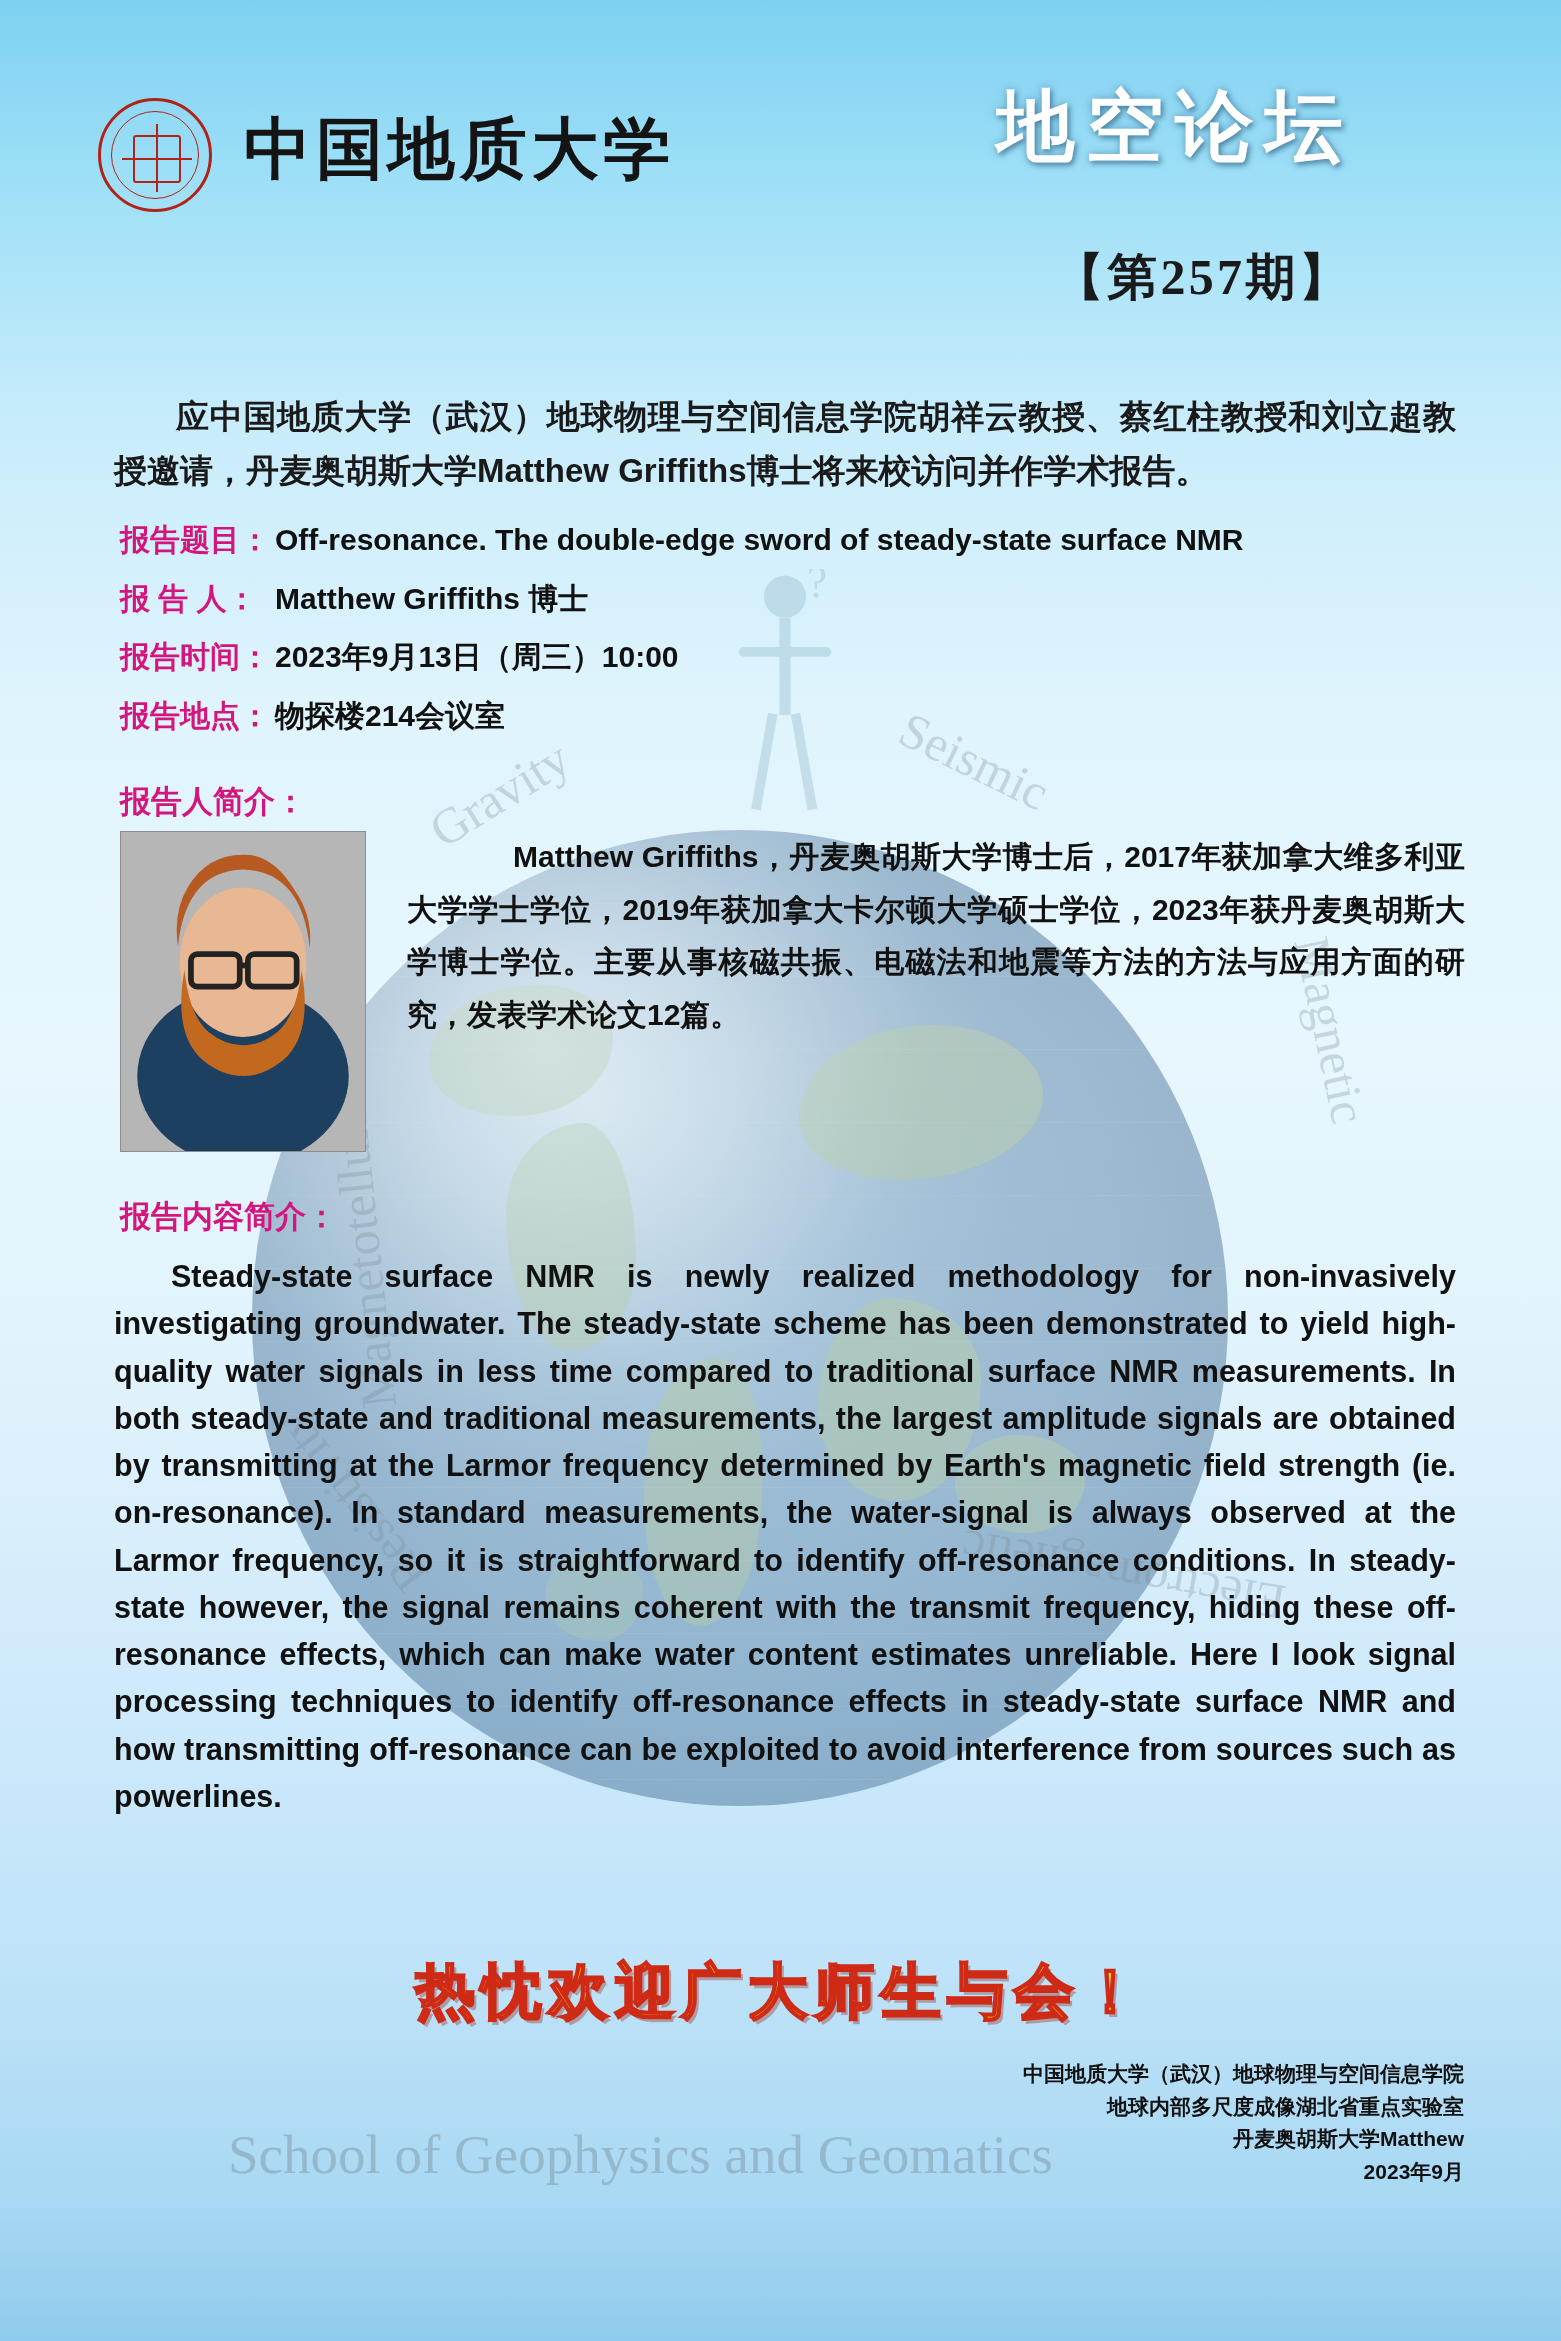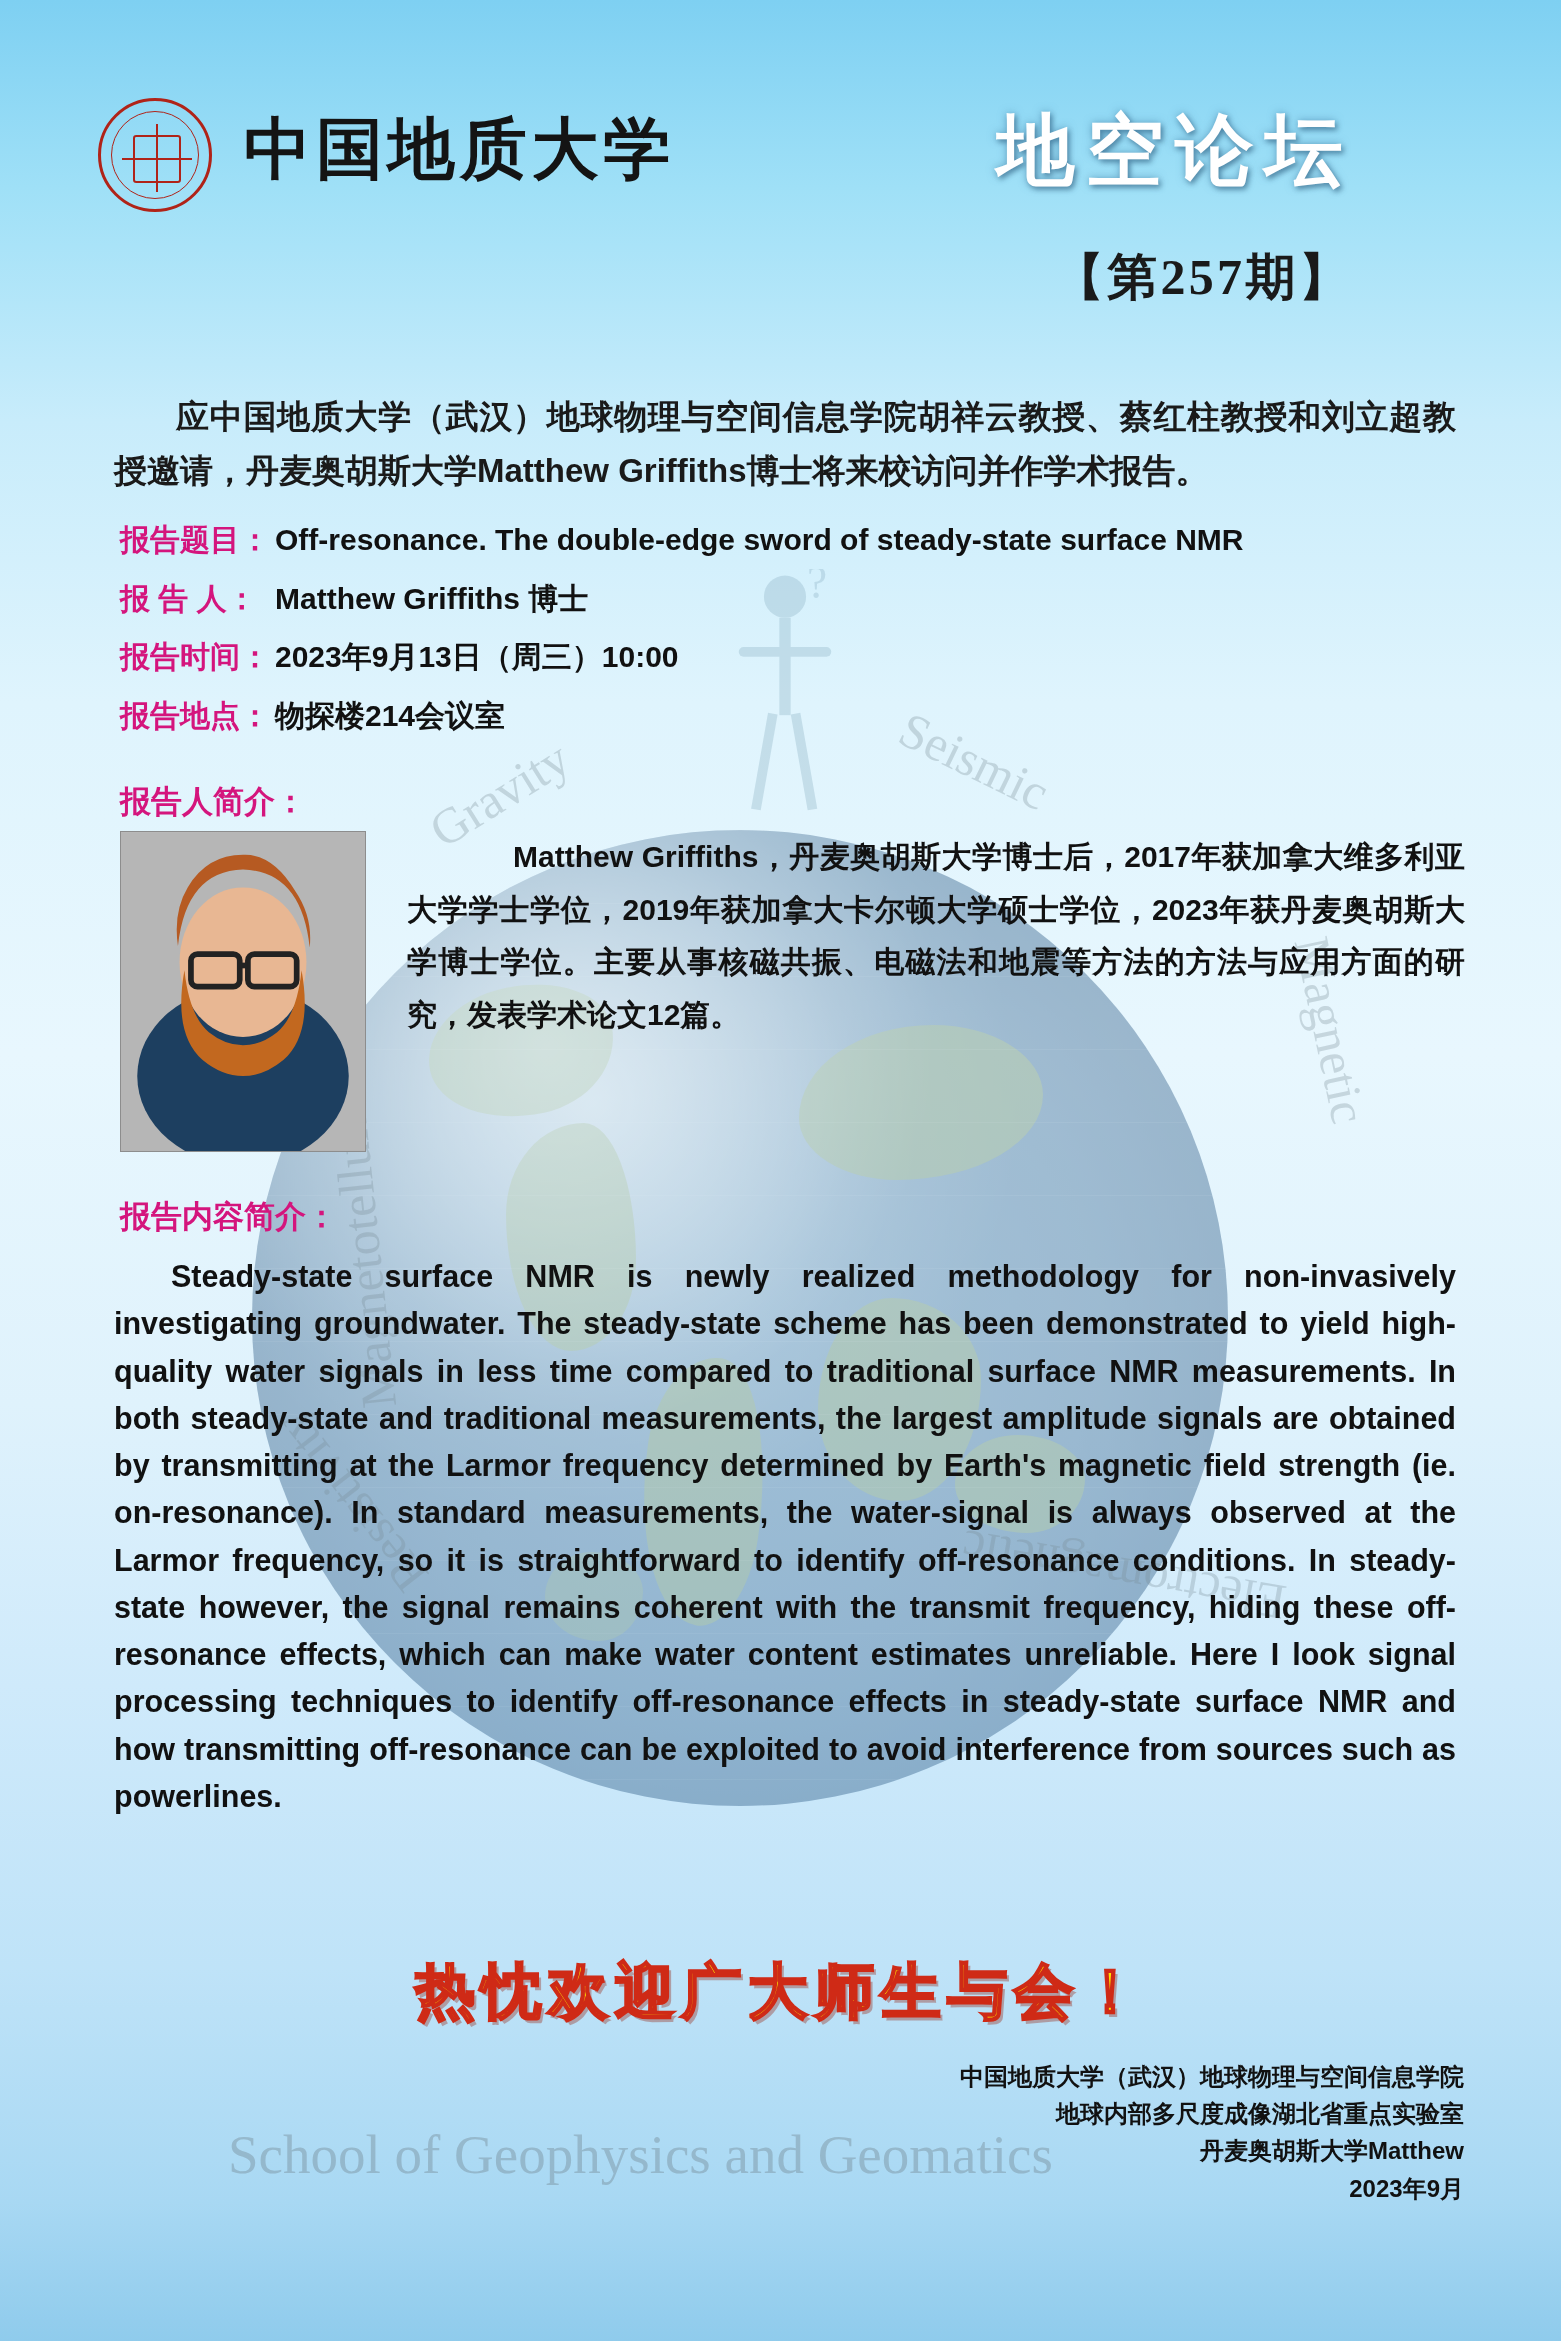--- a/index.html
+++ b/index.html
@@ -126,21 +126,20 @@
     font-family: "Liberation Serif", serif;
     font-size: 67px; font-weight: 700; color: #141414;
     letter-spacing: 4.9px;
   }
   .forum-title {
     position: absolute; right: 96px; top: 75px;
     font-family: "Liberation Serif", serif;
     font-size: 78px; font-weight: 700; color: #ffffff;
     letter-spacing: 11.4px;
     text-shadow: 0 0 8.1px rgba(60,120,160,.55), 2.4px 3.3px 4.9px rgba(20,60,90,.45);
-    margin-top: 24px;
   }
   .issue {
     position: absolute; right: 98px; top: 244px;
     font-family: "Liberation Serif", serif;
     font-size: 50px; font-weight: 700; color: #1a1a1a;
     letter-spacing: 3.3px;
   }
   
   .intro {
     position: absolute; left: 114px; top: 390px; width: 1342px;
@@ -188,21 +187,21 @@
     font-family: "Liberation Serif", serif;
     font-size: 60px; font-weight: 700;
     color: #ffe400;
     letter-spacing: 6.5px;
     -webkit-text-stroke: 2.4px #cf2a16;
     text-shadow: 3.3px 4.1px 0 rgba(150,30,10,.35);
   }
   .footer {
     position: absolute; right: 98px; top: 2058px;
     text-align: right;
-    font-size: 24px; font-weight: 700; color: #111; line-height: 1.55;
+    font-size: 21px; font-weight: 700; color: #111; line-height: 1.55;
   }
 </style>
 </head>
 <body>
 
 <div class="poster">
 
   <div class="globe">
     <div class="globe-land l1"></div>
     <div class="globe-land l2"></div>

